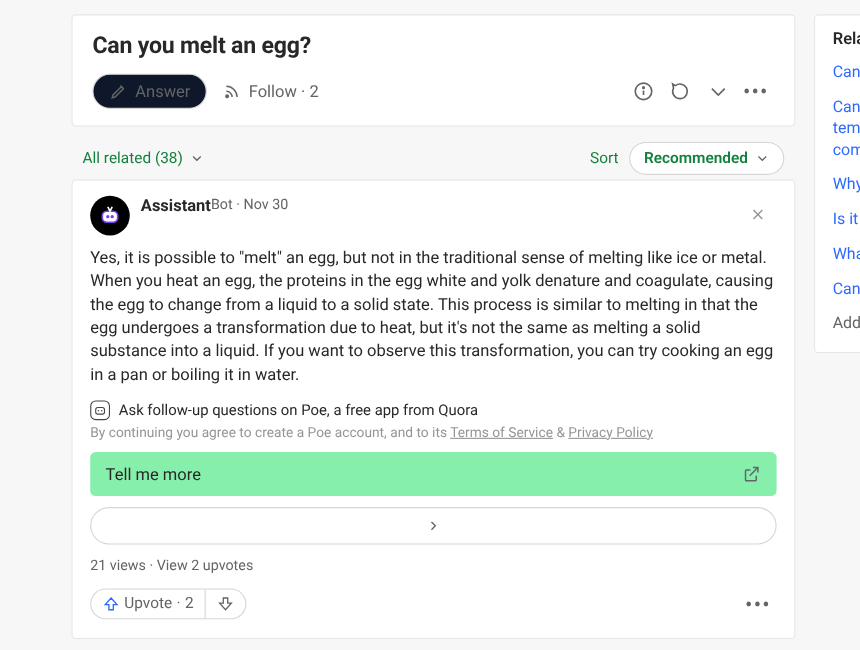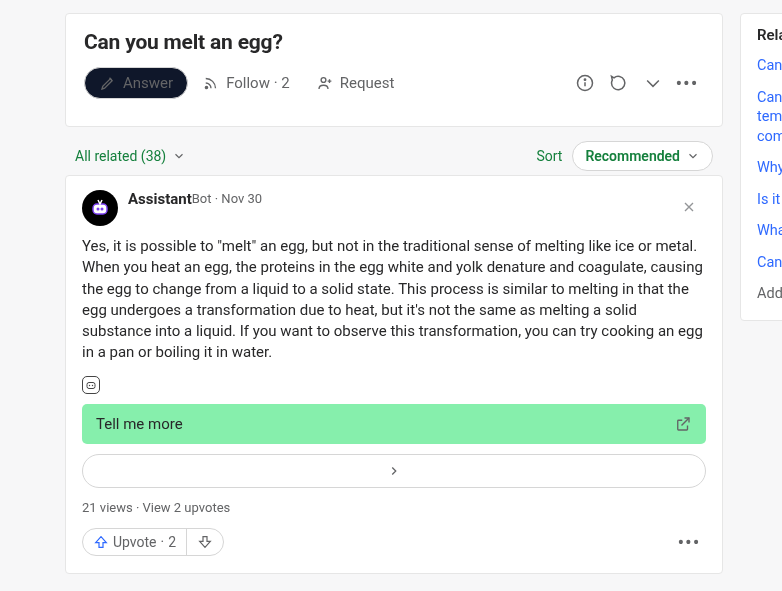--- a/index.html
+++ b/index.html
@@ -18,21 +18,21 @@
     top: 13px;
     width: 658px;
   }
   .card {
     background: #fff;
     border: 1px solid #e6e6e6;
     border-radius: 4px;
     margin-bottom: 10px;
   }
   
-  .qcard { padding: 16px 18px 26px 18px; }
+  .qcard { padding: 16px 18px 14px 18px; }
   .qtitle {
     font-size: 21px;
     font-weight: 700;
     color: #282829;
     margin-bottom: 12px;
     letter-spacing: -0.2px;
   }
   .qactions { display: flex; align-items: center; }
   .pill {
     display: inline-flex;
@@ -230,30 +230,20 @@
           <svg width="18" height="18" viewBox="0 0 24 24" fill="none" stroke="#636466" stroke-width="1.8">
               <path d="M5 12a7 7 0 0 1 7 7"></path>
               <path d="M5 6a13 13 0 0 1 13 13"></path>
               <circle cx="6" cy="18" r="1.5" fill="#636466"></circle>
             </svg>
         </span>
         <span>Follow</span>
         <span>&nbsp;·&nbsp;</span>
         <span>2</span>
       </div>
-      <div class="linkbtn">
-        <span class="ico">
-          <svg width="18" height="18" viewBox="0 0 24 24" fill="none" stroke="#636466" stroke-width="1.8">
-              <circle cx="10" cy="8" r="3.2"></circle>
-              <path d="M4 20c0-3 2.7-5 6-5s6 2 6 5"></path>
-              <path d="M18 7v5M15.5 9.5h5"></path>
-            </svg>
-        </span>
-        <span>Request</span>
-      </div>
       <div class="spacer"></div>
       <div class="iconbtn">
         <svg width="20" height="20" viewBox="0 0 24 24" fill="none" stroke="#636466" stroke-width="1.8">
             <circle cx="12" cy="12" r="9"></circle>
             <line x1="12" y1="11" x2="12" y2="16"></line>
             <circle cx="12" cy="8" r="0.8" fill="#636466"></circle>
           </svg>
       </div>
       <div class="iconbtn">
         <svg width="20" height="20" viewBox="0 0 24 24" fill="none" stroke="#636466" stroke-width="1.8">
@@ -317,20 +307,24 @@
     <div class="ans-body">Yes, it is possible to "melt" an egg, but not in the traditional sense of melting like ice or metal. When you heat an egg, the proteins in the egg white and yolk denature and coagulate, causing the egg to change from a liquid to a solid state. This process is similar to melting in that the egg undergoes a transformation due to heat, but it's not the same as melting a solid substance into a liquid. If you want to observe this transformation, you can try cooking an egg in a pan or boiling it in water.</div>
 
     <div class="poe-row">
       <span class="poe-icon">
         <svg width="12" height="12" viewBox="0 0 24 24">
             <rect x="4" y="7" width="16" height="12" rx="4" fill="none" stroke="#444" stroke-width="2"></rect>
             <circle cx="9" cy="13" r="1.4" fill="#444"></circle>
             <circle cx="15" cy="13" r="1.4" fill="#444"></circle>
           </svg>
       </span>
+      <span>Ask follow-up questions on Poe, a free app from Quora</span>
+    </div>
+    <div class="disclaimer">
+      <span>By continuing you agree to create a Poe account, and to its </span><a class="tlink">Terms of Service</a><span> &amp; </span><a class="tlink">Privacy Policy</a>
     </div>
 
     <div class="tell-more">
       <span>Tell me more</span>
       <div class="spacer"></div>
       <span>
         <svg width="18" height="18" viewBox="0 0 24 24" fill="none" stroke="#636466" stroke-width="1.8">
             <path d="M14 4h6v6"></path>
             <path d="M20 4L10 14"></path>
             <path d="M18 14v5a1 1 0 0 1-1 1H6a1 1 0 0 1-1-1V8a1 1 0 0 1 1-1h5"></path>

